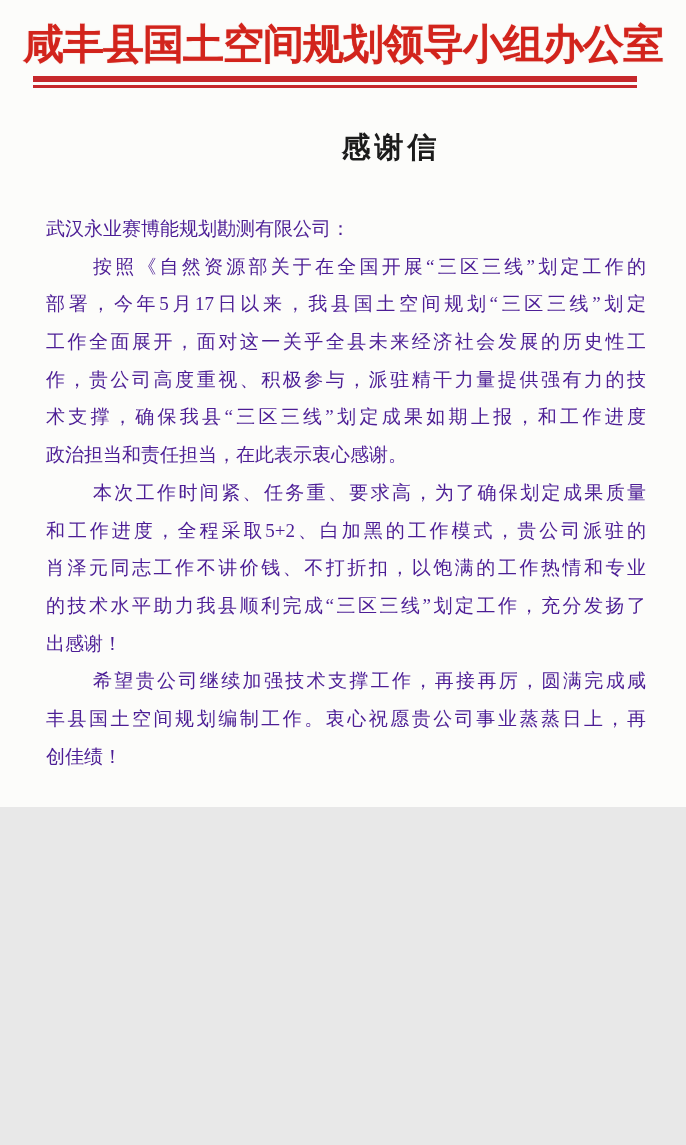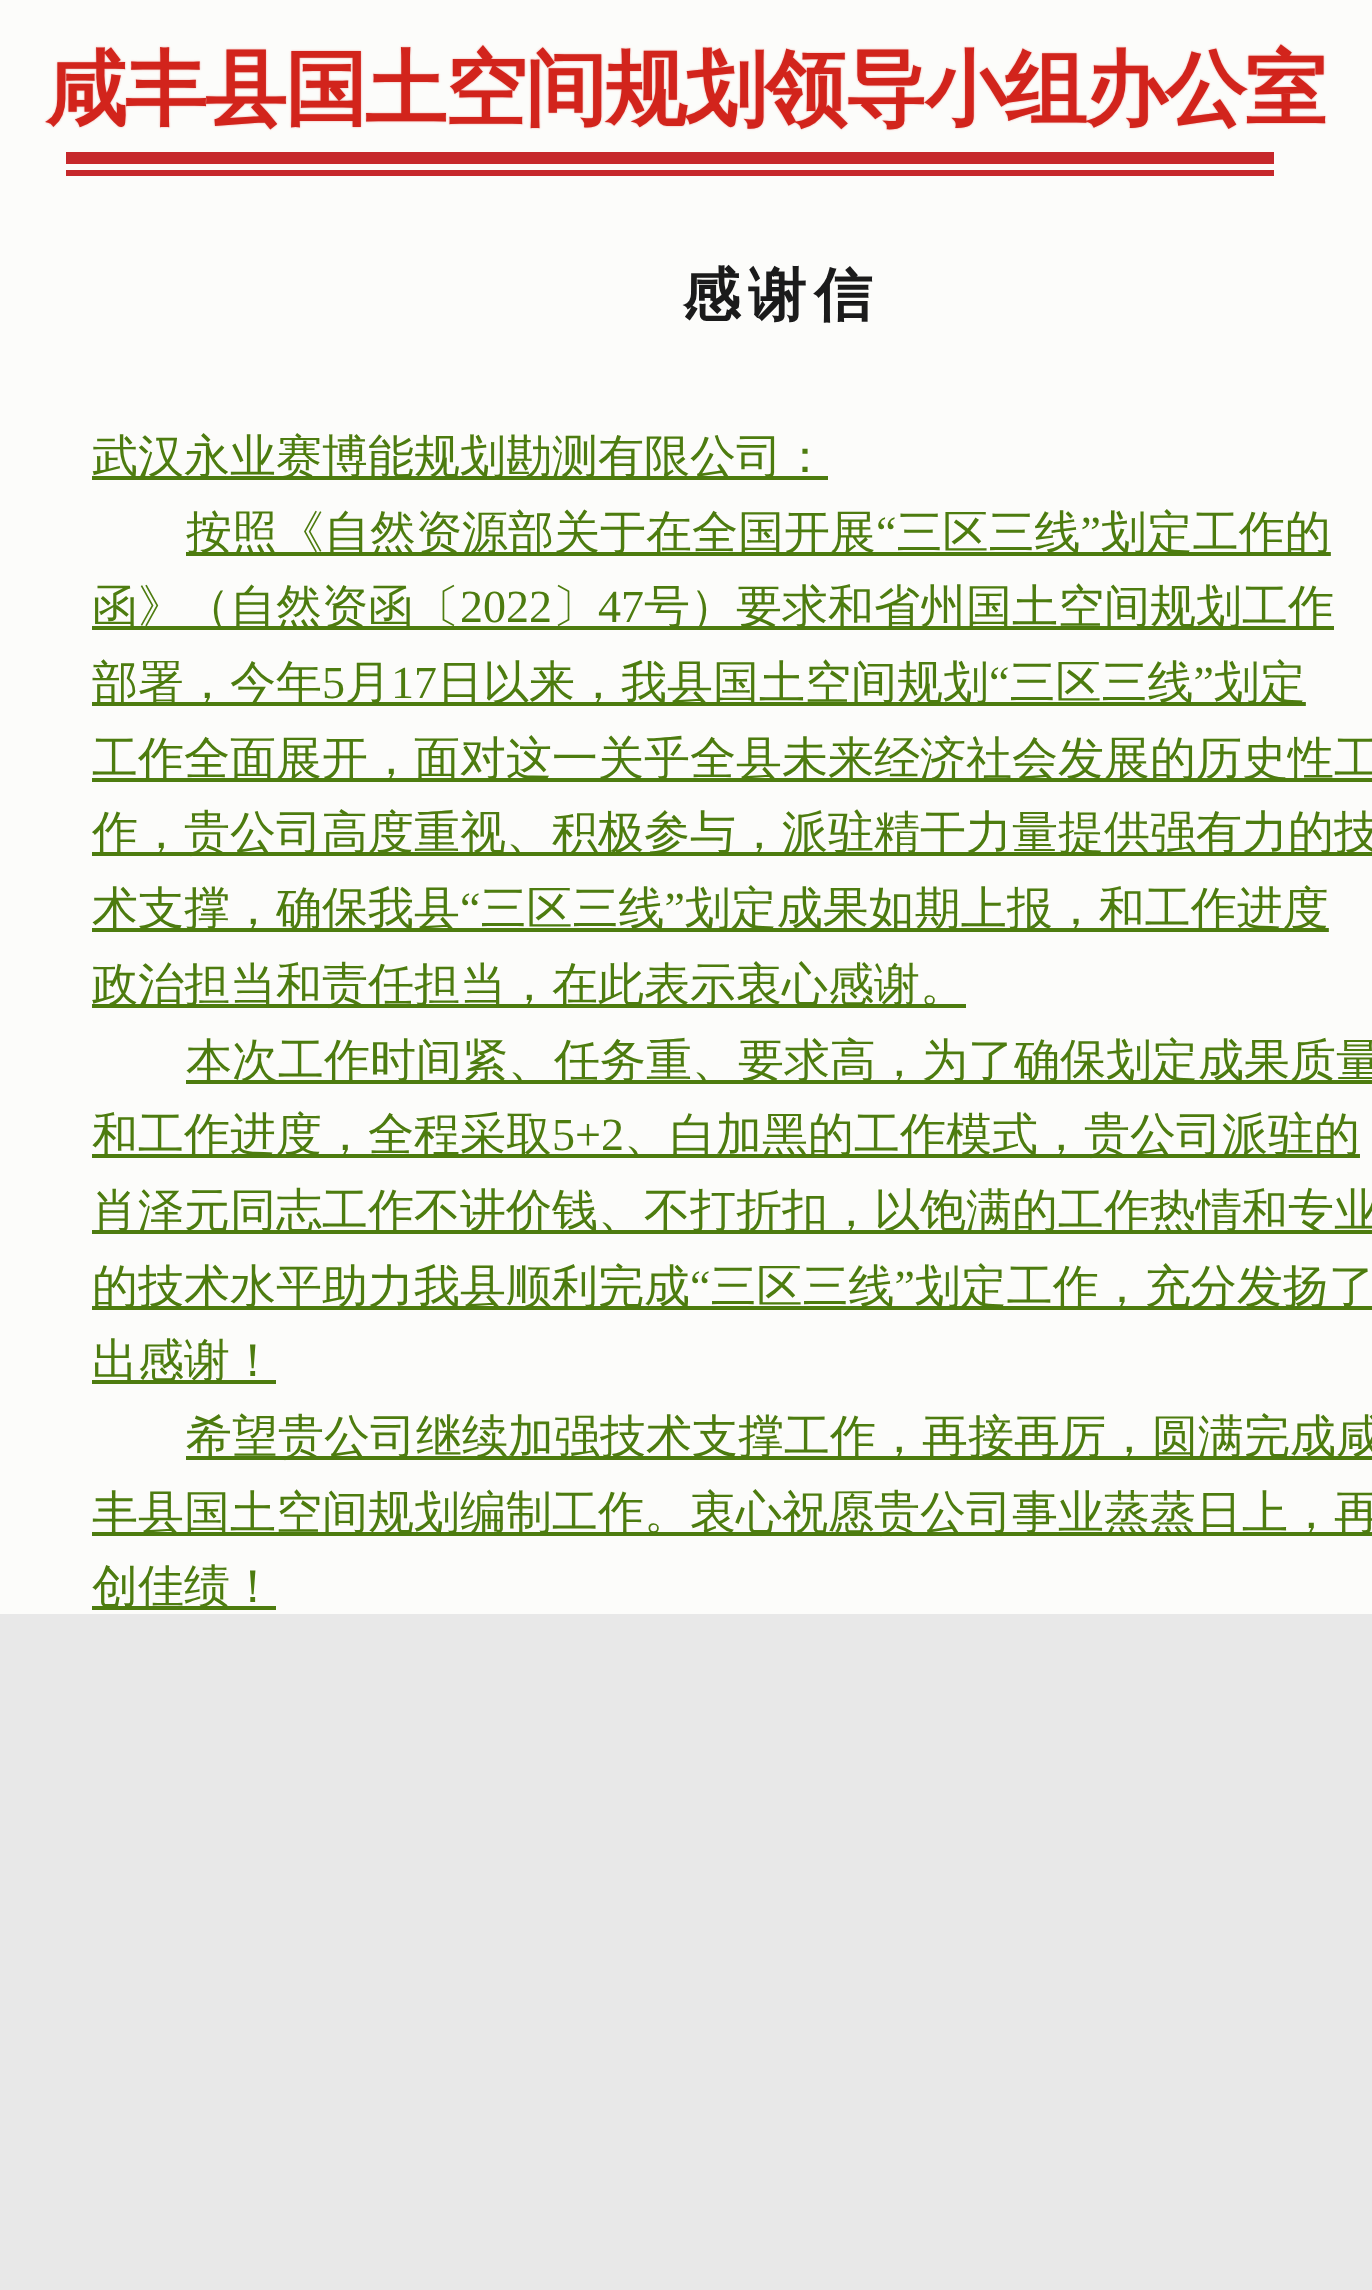--- a/index.html
+++ b/index.html
@@ -36,21 +36,21 @@
     position:absolute;top:128px;left:0;width:100%;
     text-align:center;
     font-size:29px;font-weight:bold;
     letter-spacing:4px;
     color:#1b1b1b;
     padding-left:48px;
   }
   
   .body{
     position:absolute;left:46px;top:210px;width:600px;
-    font-size:23px;color:#4d7c0f;text-decoration:underline;
+    font-size:19px;color:#4c1d95;
   }
   .line{
     height:37.7px;line-height:37.7px;
     white-space:nowrap;
   }
   .jl{ 
     text-align:justify;
     text-align-last:justify;
     -moz-text-align-last:justify;
     text-justify:inter-character;
@@ -101,21 +101,20 @@
         <textPath href="#sealArc" startOffset="50%" text-anchor="middle">咸丰县自然资源和规划局</textPath>
       </text>
       <path d="M 42,124 A 60,60 0 0 0 108,124" fill="none" stroke="#dc615e" stroke-width="3.5" stroke-dasharray="2.5 3.5" opacity="0.5"></path>
     </svg>
   </div>
 
   <div class="body">
     <div class="line">武汉永业赛博能规划勘测有限公司：</div>
 
     <div class="line jl indent">按照《自然资源部关于在全国开展“三区三线”划定工作的</div>
-    <div class="line jl">函》（自然资函〔2022〕47号）要求和省州国土空间规划工作</div>
     <div class="line jl">部署，今年5月17日以来，我县国土空间规划“三区三线”划定</div>
     <div class="line jl">工作全面展开，面对这一关乎全县未来经济社会发展的历史性工</div>
     <div class="line jl">作，贵公司高度重视、积极参与，派驻精干力量提供强有力的技</div>
     <div class="line jl">术支撑，确保我县“三区三线”划定成果如期上报，和工作进度</div>
     <div class="line">政治担当和责任担当，在此表示衷心感谢。</div>
 
     <div class="line jl indent">本次工作时间紧、任务重、要求高，为了确保划定成果质量</div>
     <div class="line jl">和工作进度，全程采取5+2、白加黑的工作模式，贵公司派驻的</div>
     <div class="line jl">肖泽元同志工作不讲价钱、不打折扣，以饱满的工作热情和专业</div>
     <div class="line jl">的技术水平助力我县顺利完成“三区三线”划定工作，充分发扬了</div>

